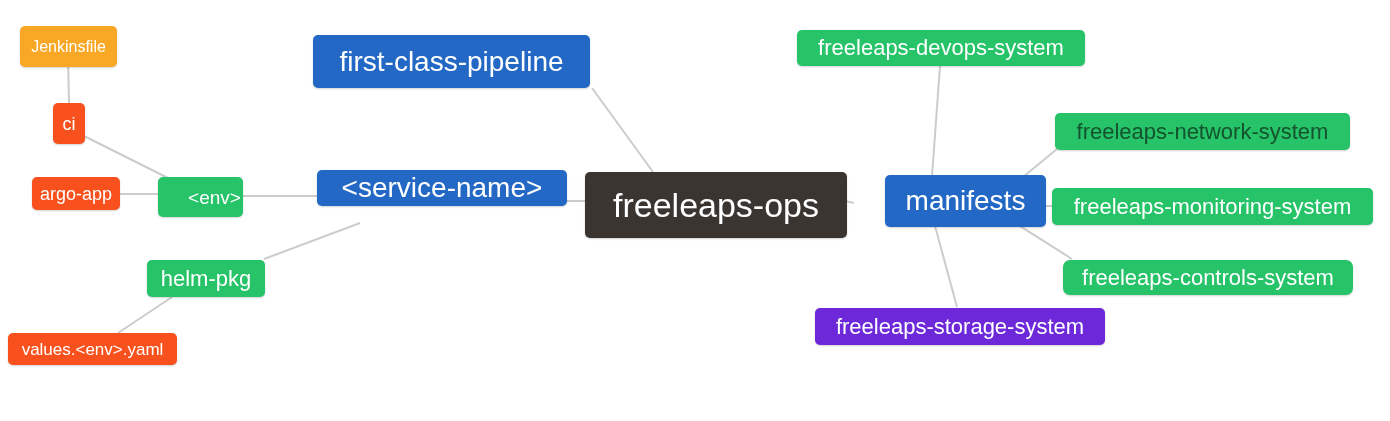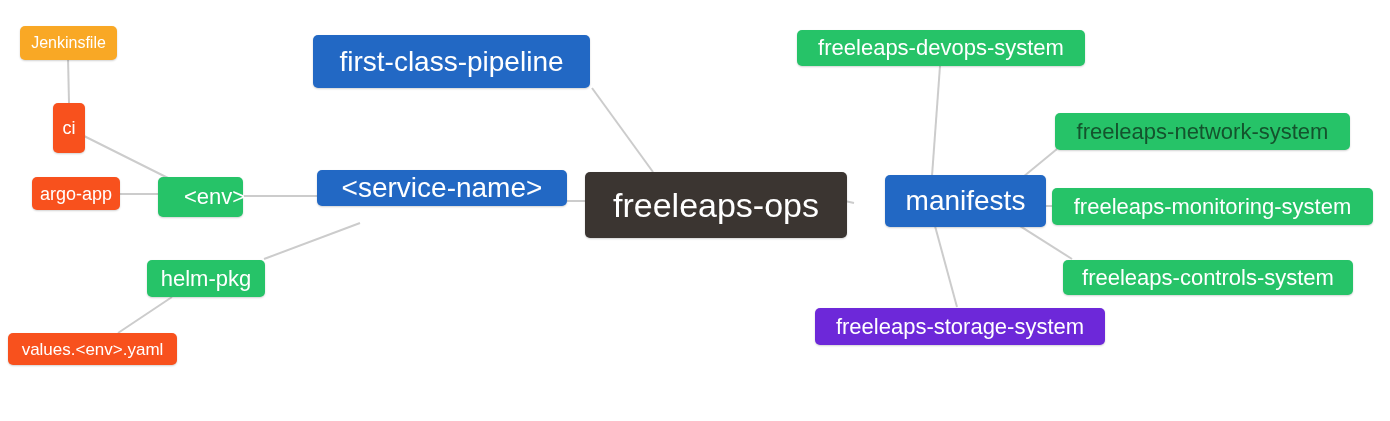--- a/index.html
+++ b/index.html
@@ -53,29 +53,29 @@
       <line x1="592" y1="88" x2="653" y2="172" stroke="#cccccc" stroke-width="2"></line>
       <line x1="567" y1="201" x2="586" y2="201" stroke="#cccccc" stroke-width="2"></line>
       <line x1="845" y1="201" x2="854" y2="203" stroke="#cccccc" stroke-width="2"></line>
       <line x1="932" y1="176" x2="940" y2="66" stroke="#cccccc" stroke-width="2"></line>
       <line x1="1012" y1="186" x2="1057" y2="149" stroke="#cccccc" stroke-width="2"></line>
       <line x1="1013" y1="206" x2="1052" y2="206" stroke="#cccccc" stroke-width="2"></line>
       <line x1="1012" y1="221" x2="1072" y2="259" stroke="#cccccc" stroke-width="2"></line>
       <line x1="935" y1="226" x2="957" y2="307" stroke="#cccccc" stroke-width="2"></line>
     </svg>
   <div id="nodes-layer">
-      <div class="node" style="left: 20px; top: 26px; width: 97px; height: 34px; font-size: 16px; background: rgb(249, 168, 37); color: rgb(255, 255, 255);">Jenkinsfile</div>
-      <div class="node" style="left: 53px; top: 103px; width: 32px; height: 50px; font-size: 18px; background: rgb(248, 81, 29); color: rgb(255, 255, 255);">ci</div>
+      <div class="node" style="left: 20px; top: 26px; width: 97px; height: 41px; font-size: 16px; background: rgb(249, 168, 37); color: rgb(255, 255, 255);">Jenkinsfile</div>
+      <div class="node" style="left: 53px; top: 103px; width: 32px; height: 41px; font-size: 18px; background: rgb(248, 81, 29); color: rgb(255, 255, 255);">ci</div>
       <div class="node" style="left: 32px; top: 177px; width: 88px; height: 33px; font-size: 18px; background: rgb(248, 81, 29); color: rgb(255, 255, 255);">argo-app</div>
-      <div class="node" style="left: 158px; top: 177px; width: 85px; height: 40px; font-size: 22px; background: rgb(38, 195, 104); color: rgb(255, 255, 255); padding-left: 28px;">&lt;env&gt;</div>
+      <div class="node" style="left: 158px; top: 177px; width: 85px; height: 40px; font-size: 19px; background: rgb(38, 195, 104); color: rgb(255, 255, 255); padding-left: 28px;">&lt;env&gt;</div>
       <div class="node" style="left: 147px; top: 260px; width: 118px; height: 37px; font-size: 22px; background: rgb(38, 195, 104); color: rgb(255, 255, 255);">helm-pkg</div>
       <div class="node" style="left: 8px; top: 333px; width: 169px; height: 32px; font-size: 17px; background: rgb(248, 81, 29); color: rgb(255, 255, 255);">values.&lt;env&gt;.yaml</div>
       <div class="node" style="left: 313px; top: 35px; width: 277px; height: 53px; font-size: 28px; background: rgb(34, 104, 196); color: rgb(255, 255, 255);">first-class-pipeline</div>
       <div class="node" style="left: 317px; top: 170px; width: 250px; height: 36px; font-size: 28px; background: rgb(34, 104, 196); color: rgb(255, 255, 255);">&lt;service-name&gt;</div>
       <div class="node" style="left: 585px; top: 172px; width: 262px; height: 66px; font-size: 34px; background: rgb(59, 53, 49); color: rgb(255, 255, 255);">freeleaps-ops</div>
       <div class="node" style="left: 852px; top: 175px; width: 161px; height: 52px; font-size: 28px; background: rgb(34, 104, 196); color: rgb(255, 255, 255); margin-left: 33px;">manifests</div>
       <div class="node" style="left: 797px; top: 30px; width: 288px; height: 36px; font-size: 22px; background: rgb(38, 195, 104); color: rgb(255, 255, 255); text-align: right;">freeleaps-devops-system</div>
       <div class="node" style="left: 1055px; top: 113px; width: 295px; height: 37px; font-size: 22px; background: rgb(38, 195, 104); color: #14532d;">freeleaps-network-system</div>
       <div class="node" style="left: 1052px; top: 188px; width: 321px; height: 37px; font-size: 22px; background: rgb(38, 195, 104); color: rgb(255, 255, 255);">freeleaps-monitoring-system</div>
-      <div class="node" style="left: 1063px; top: 260px; width: 290px; height: 35px; font-size: 22px; background: rgb(38, 195, 104); color: rgb(255, 255, 255);">freeleaps-controls-system</div>
+      <div class="node" style="left: 1063px; top: 260px; width: 290px; height: 35px; font-size: 22px; background: rgb(38, 195, 104); color: rgb(255, 255, 255); border-radius: 7px;">freeleaps-controls-system</div>
       <div class="node" style="left: 815px; top: 308px; width: 290px; height: 37px; font-size: 22px; background: #6d28d9; color: rgb(255, 255, 255);">freeleaps-storage-system</div>
     </div>
 </div>
 
 </body></html>

